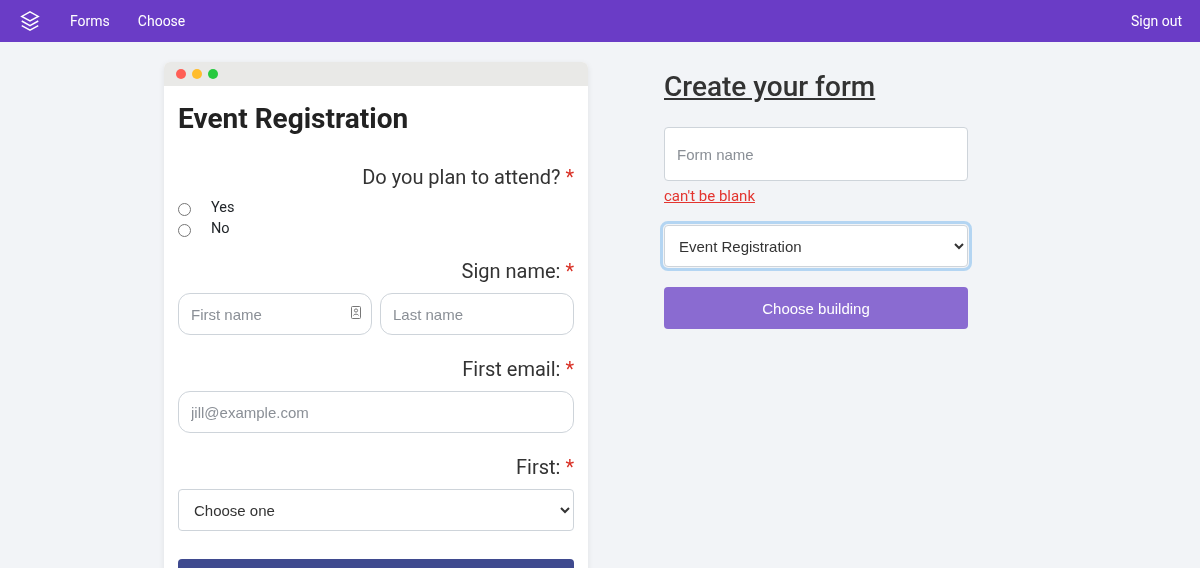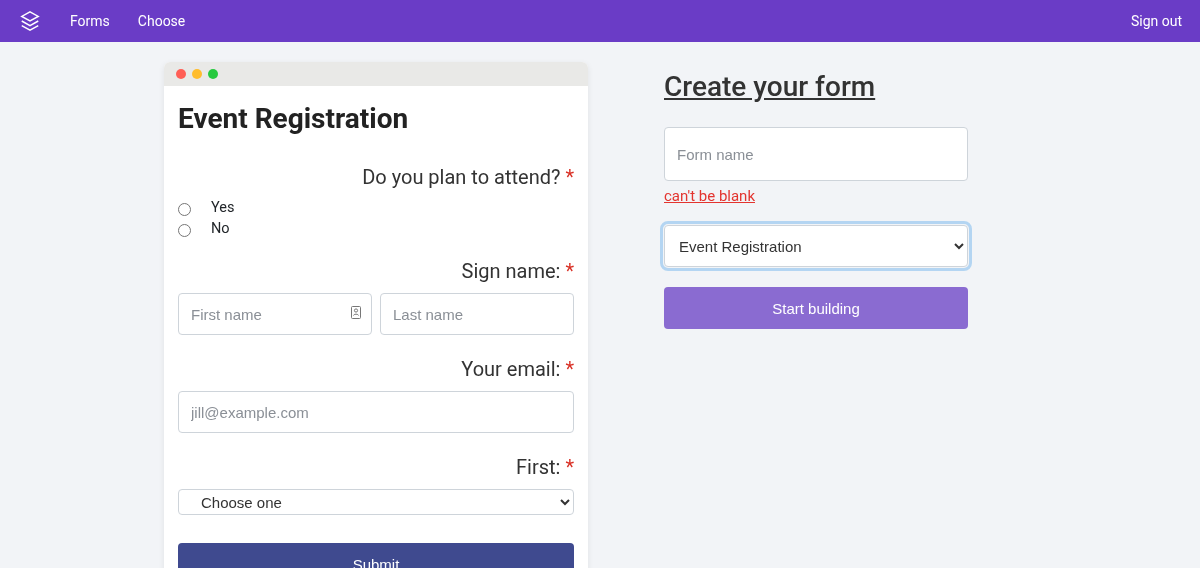--- a/index.html
+++ b/index.html
@@ -21,23 +21,23 @@
   .preview-body { padding: 16px 14px 14px 14px; }
   .preview-title { font-size: 28px; font-weight: 700; color: #222; margin-bottom: 30px; }
   
   .field-group { margin-bottom: 22px; }
   .field-label { font-size: 20px; color: #333; margin-bottom: 10px; display: block; text-align: right; }
   .req { color: #d93025; }
   .radio-row { display: flex; align-items: flex-end; gap: 20px; font-size: 14.5px; margin-bottom: 4px; }
   .radio-row input[type=radio] { margin: 0; }
   
   .name-row { display: flex; gap: 8px; }
-  .text-input { width: 100%; height: 42px; border: 1px solid #ced4da; border-radius: 4px; padding: 0 12px; font-size: 15px; color: #495057; background: #fff; }
+  .text-input { width: 100%; height: 42px; border: 1px solid #ced4da; border-radius: 12px; padding: 0 12px; font-size: 15px; color: #495057; background: #fff; }
   .text-input::placeholder { color: #8a8f96; }
-  .select-input { width: 100%; height: 26px; border: 1px solid #ced4da; border-radius: 4px; padding: 0 18px; font-size: 15px; background: #fff; color: #333; appearance: auto; }
+  .select-input { width: 100%; height: 42px; border: 1px solid #ced4da; border-radius: 4px; padding: 0 11px; font-size: 15px; background: #fff; color: #333; appearance: auto; }
   .input-wrap { position: relative; flex: 1; }
   .input-icon { position: absolute; right: 10px; top: 50%; transform: translateY(-50%); color: #888; font-size: 14px; pointer-events: none; }
   
   .submit-btn { width: 100%; height: 42px; background: #3f4a8f; color: #fff; border: none; border-radius: 4px; font-size: 15px; cursor: pointer; margin-top: 6px; }
   
   .builder { width: 304px; padding-top: 8px; }
   .builder-title { font-size: 28px; font-weight: 500; color: #333; margin-bottom: 24px; text-decoration: underline; }
   .builder-input { width: 100%; height: 54px; border: 1px solid #ced4da; border-radius: 4px; padding: 0 12px; font-size: 15px; background: #fff; }
   .builder-input::placeholder { color: #8a8f96; }
   .error-text { color: #e3342f; font-size: 15px; margin-top: 6px; text-decoration: underline; }
@@ -105,21 +105,21 @@
             </span>
           </div>
           <div class="input-wrap">
             <input class="text-input" placeholder="Last name" style="">
           </div>
         </div>
       </div>
 
       <div class="field-group">
         <div class="field-label">
-          <span>Your email: </span><span class="req">*</span>
+          <span>First email: </span><span class="req">*</span>
         </div>
         <input class="text-input" placeholder="jill@example.com" style="">
       </div>
 
       <div class="field-group">
         <div class="field-label">
           <span>First: </span><span class="req">*</span>
         </div>
         <select class="select-input">
           <option>Choose one</option>
@@ -130,16 +130,16 @@
     </div>
   </div>
 
   <div class="builder">
     <h2 class="builder-title">Create your form</h2>
     <input class="builder-input" placeholder="Form name" style="">
     <div class="error-text">can't be blank</div>
     <select class="builder-select">
       <option>Event Registration</option>
     </select>
-    <button class="start-btn">Start building</button>
+    <button class="start-btn">Choose building</button>
   </div>
 
 </div>
 
 </body></html>

